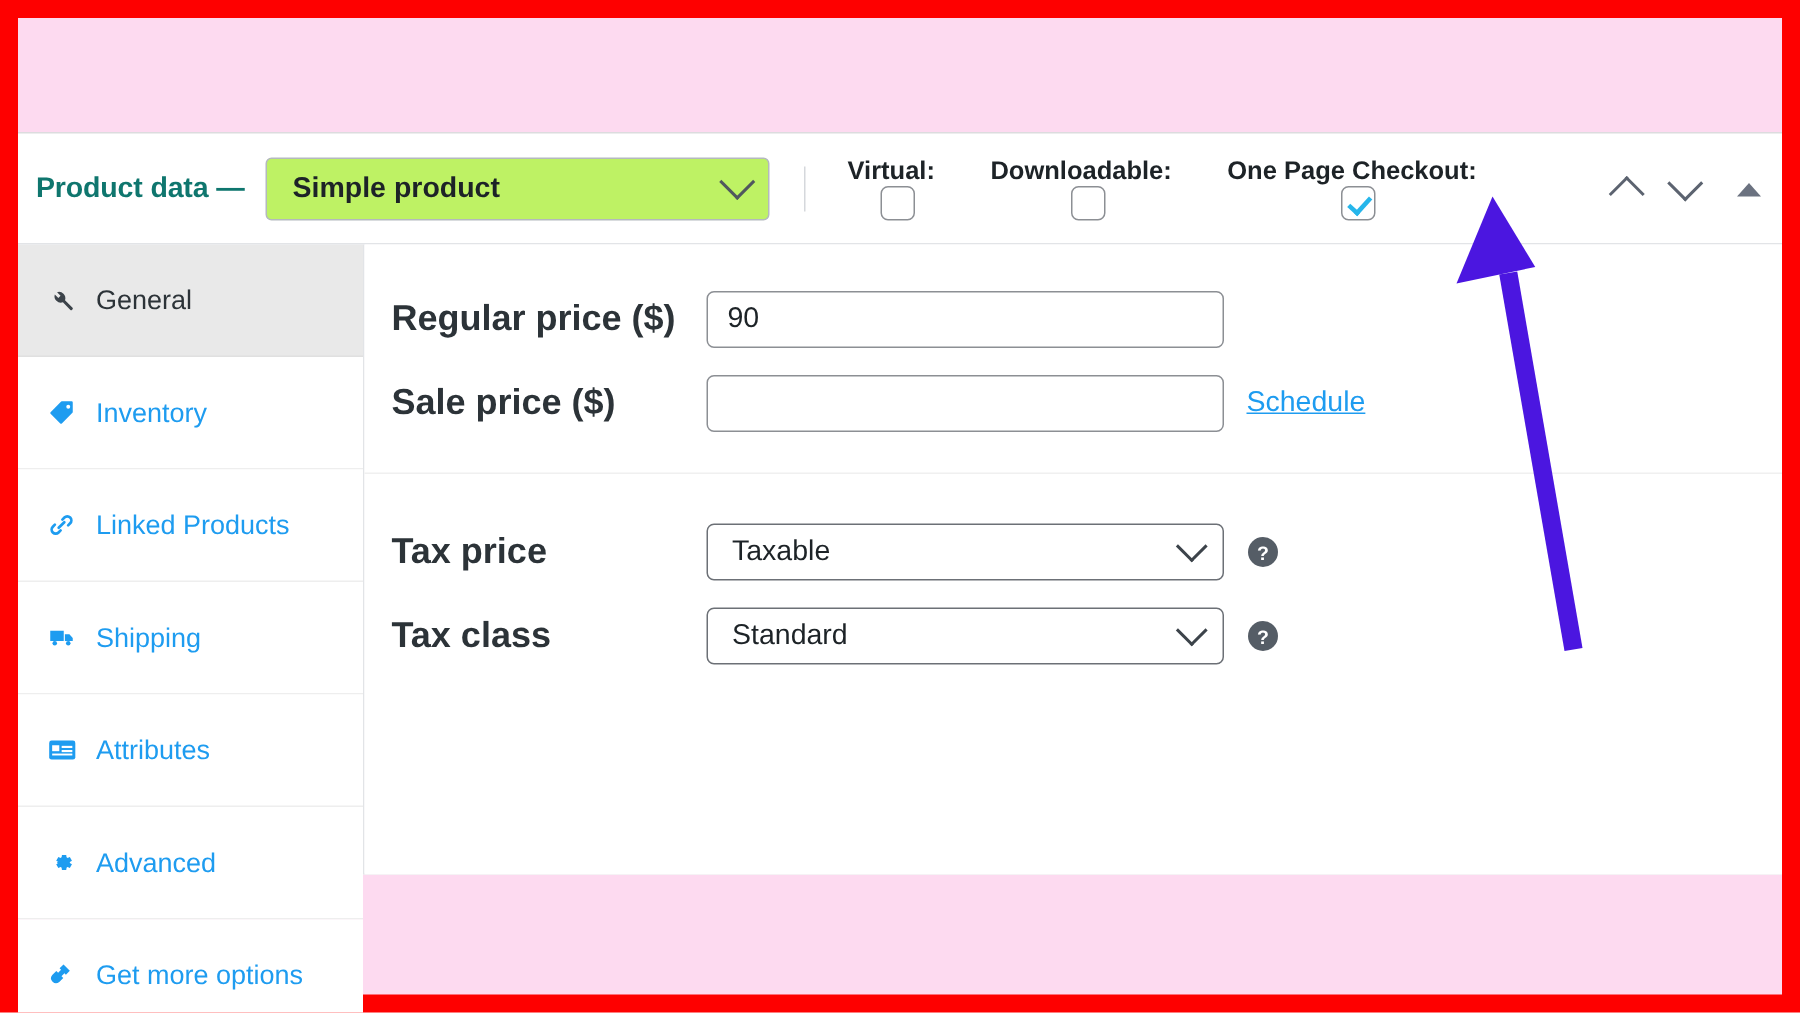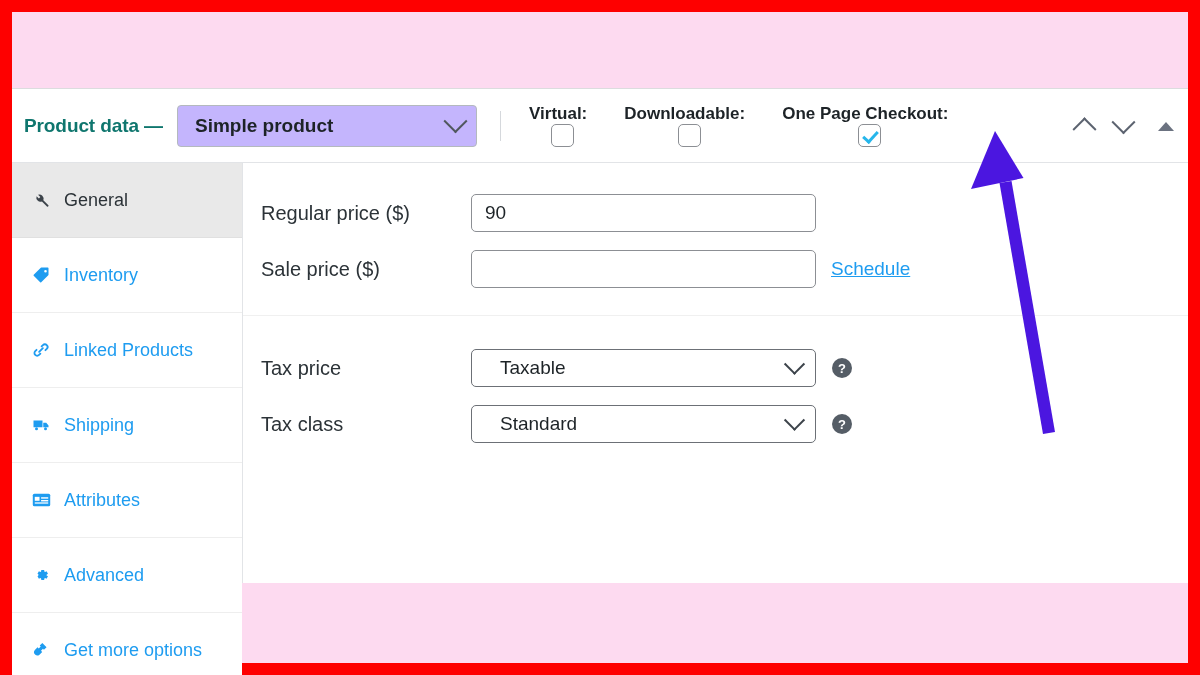--- a/index.html
+++ b/index.html
@@ -57,25 +57,25 @@
   }
   .hdr-title {
     font-size: 19px;
     font-weight: bold;
     color: #0f766e;
     letter-spacing: -0.1px;
     white-space: nowrap;
   }
   .type-select {
     margin-left: 14px;
-    width: 300px;
+    width: 336px;
     height: 42px;
     border: 1px solid #b4b9be;
     border-radius: 4px;
-    background: #c4b5fd;
+    background: #bef264;
     display: flex;
     align-items: center;
     justify-content: space-between;
     padding: 0 12px 0 17px;
     box-sizing: border-box;
   }
   .type-select .val {
     font-size: 19px;
     font-weight: bold;
     color: #1d2327;
@@ -213,22 +213,23 @@
 
   .field {
     display: flex;
     align-items: center;
     height: 56px;
     padding-left: 18px;
   }
   .field .flabel {
     width: 210px;
     flex: none;
-    font-size: 20px;
+    font-size: 24px;
     color: #2c3338;
+    font-weight: bold;
   }
   .tinput {
     width: 345px;
     height: 38px;
     border: 1px solid #8c8f94;
     border-radius: 5px;
     background: #ffffff;
     box-sizing: border-box;
     display: flex;
     align-items: center;
@@ -239,21 +240,21 @@
   .sel {
     width: 345px;
     height: 38px;
     border: 1px solid #6c7076;
     border-radius: 5px;
     background: #ffffff;
     box-sizing: border-box;
     display: flex;
     align-items: center;
     justify-content: space-between;
-    padding: 0 13px 0 28px;
+    padding: 0 13px 0 16px;
     font-size: 19px;
     color: #1d2327;
   }
   .sel .chev {
     border-right-width: 2.2px;
     border-bottom-width: 2.2px;
     border-color: #3c434a;
     width: 13px; height: 13px;
   }
   .schedule {

